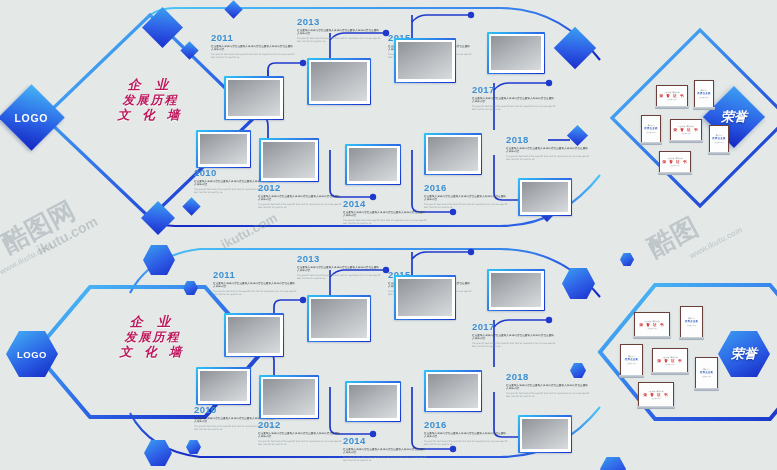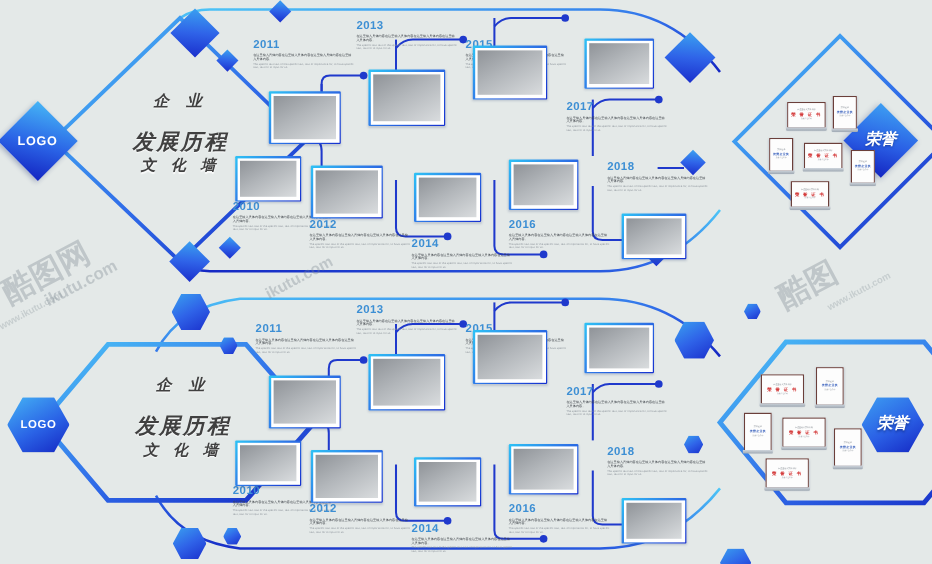--- a/index.html
+++ b/index.html
@@ -38,25 +38,25 @@
           background:linear-gradient(150deg,#45b4f5 0%,#2a63e6 55%,#1426c2 100%);
           transform:rotate(45deg);box-shadow:0 2px 4px rgba(20,40,110,.30);}
   .logo-d span{transform:rotate(-45deg);color:#fff;font-size:10.5px;font-weight:bold;letter-spacing:.6px;}
   .logo-h{position:absolute;display:flex;align-items:center;justify-content:center;
           background:linear-gradient(150deg,#45b4f5 0%,#2a63e6 55%,#1426c2 100%);
           clip-path:polygon(25% 0,75% 0,100% 50%,75% 100%,25% 100%,0 50%);
           box-shadow:0 2px 4px rgba(20,40,110,.30);}
   .logo-h span{color:#fff;font-size:9.5px;font-weight:bold;letter-spacing:.5px;}
 
   
-  .title{position:absolute;text-align:center;color:#404040;line-height:1.02;
+  .title{position:absolute;text-align:center;color:#be185d;line-height:1.02;
          font-family:"DejaVu Serif",serif;font-weight:bold;font-style:italic;
          text-shadow:0 1px 1px rgba(255,255,255,.9);}
   .title .l1{font-size:13px;letter-spacing:5px;}
-  .title .l2{font-size:18px;letter-spacing:2px;margin-top:19px;}
+  .title .l2{font-size:12px;letter-spacing:2px;margin-top:3px;}
   .title .l3{font-size:12.5px;letter-spacing:4px;margin-top:3px;}
 
   
   .honor-d{position:absolute;display:flex;align-items:center;justify-content:center;
            background:linear-gradient(150deg,#3d9ef2 0%,#2a5fe5 55%,#1426c2 100%);
            transform:rotate(45deg);box-shadow:0 2px 5px rgba(20,40,110,.32);}
   .honor-d .ht{transform:rotate(-45deg);color:#fff;font-size:13px;font-weight:bold;
                font-family:"DejaVu Serif",serif;font-style:italic;line-height:14px;
                text-shadow:0 1px 2px rgba(0,20,80,.45);}
   .honor-h{position:absolute;display:flex;align-items:center;justify-content:center;

